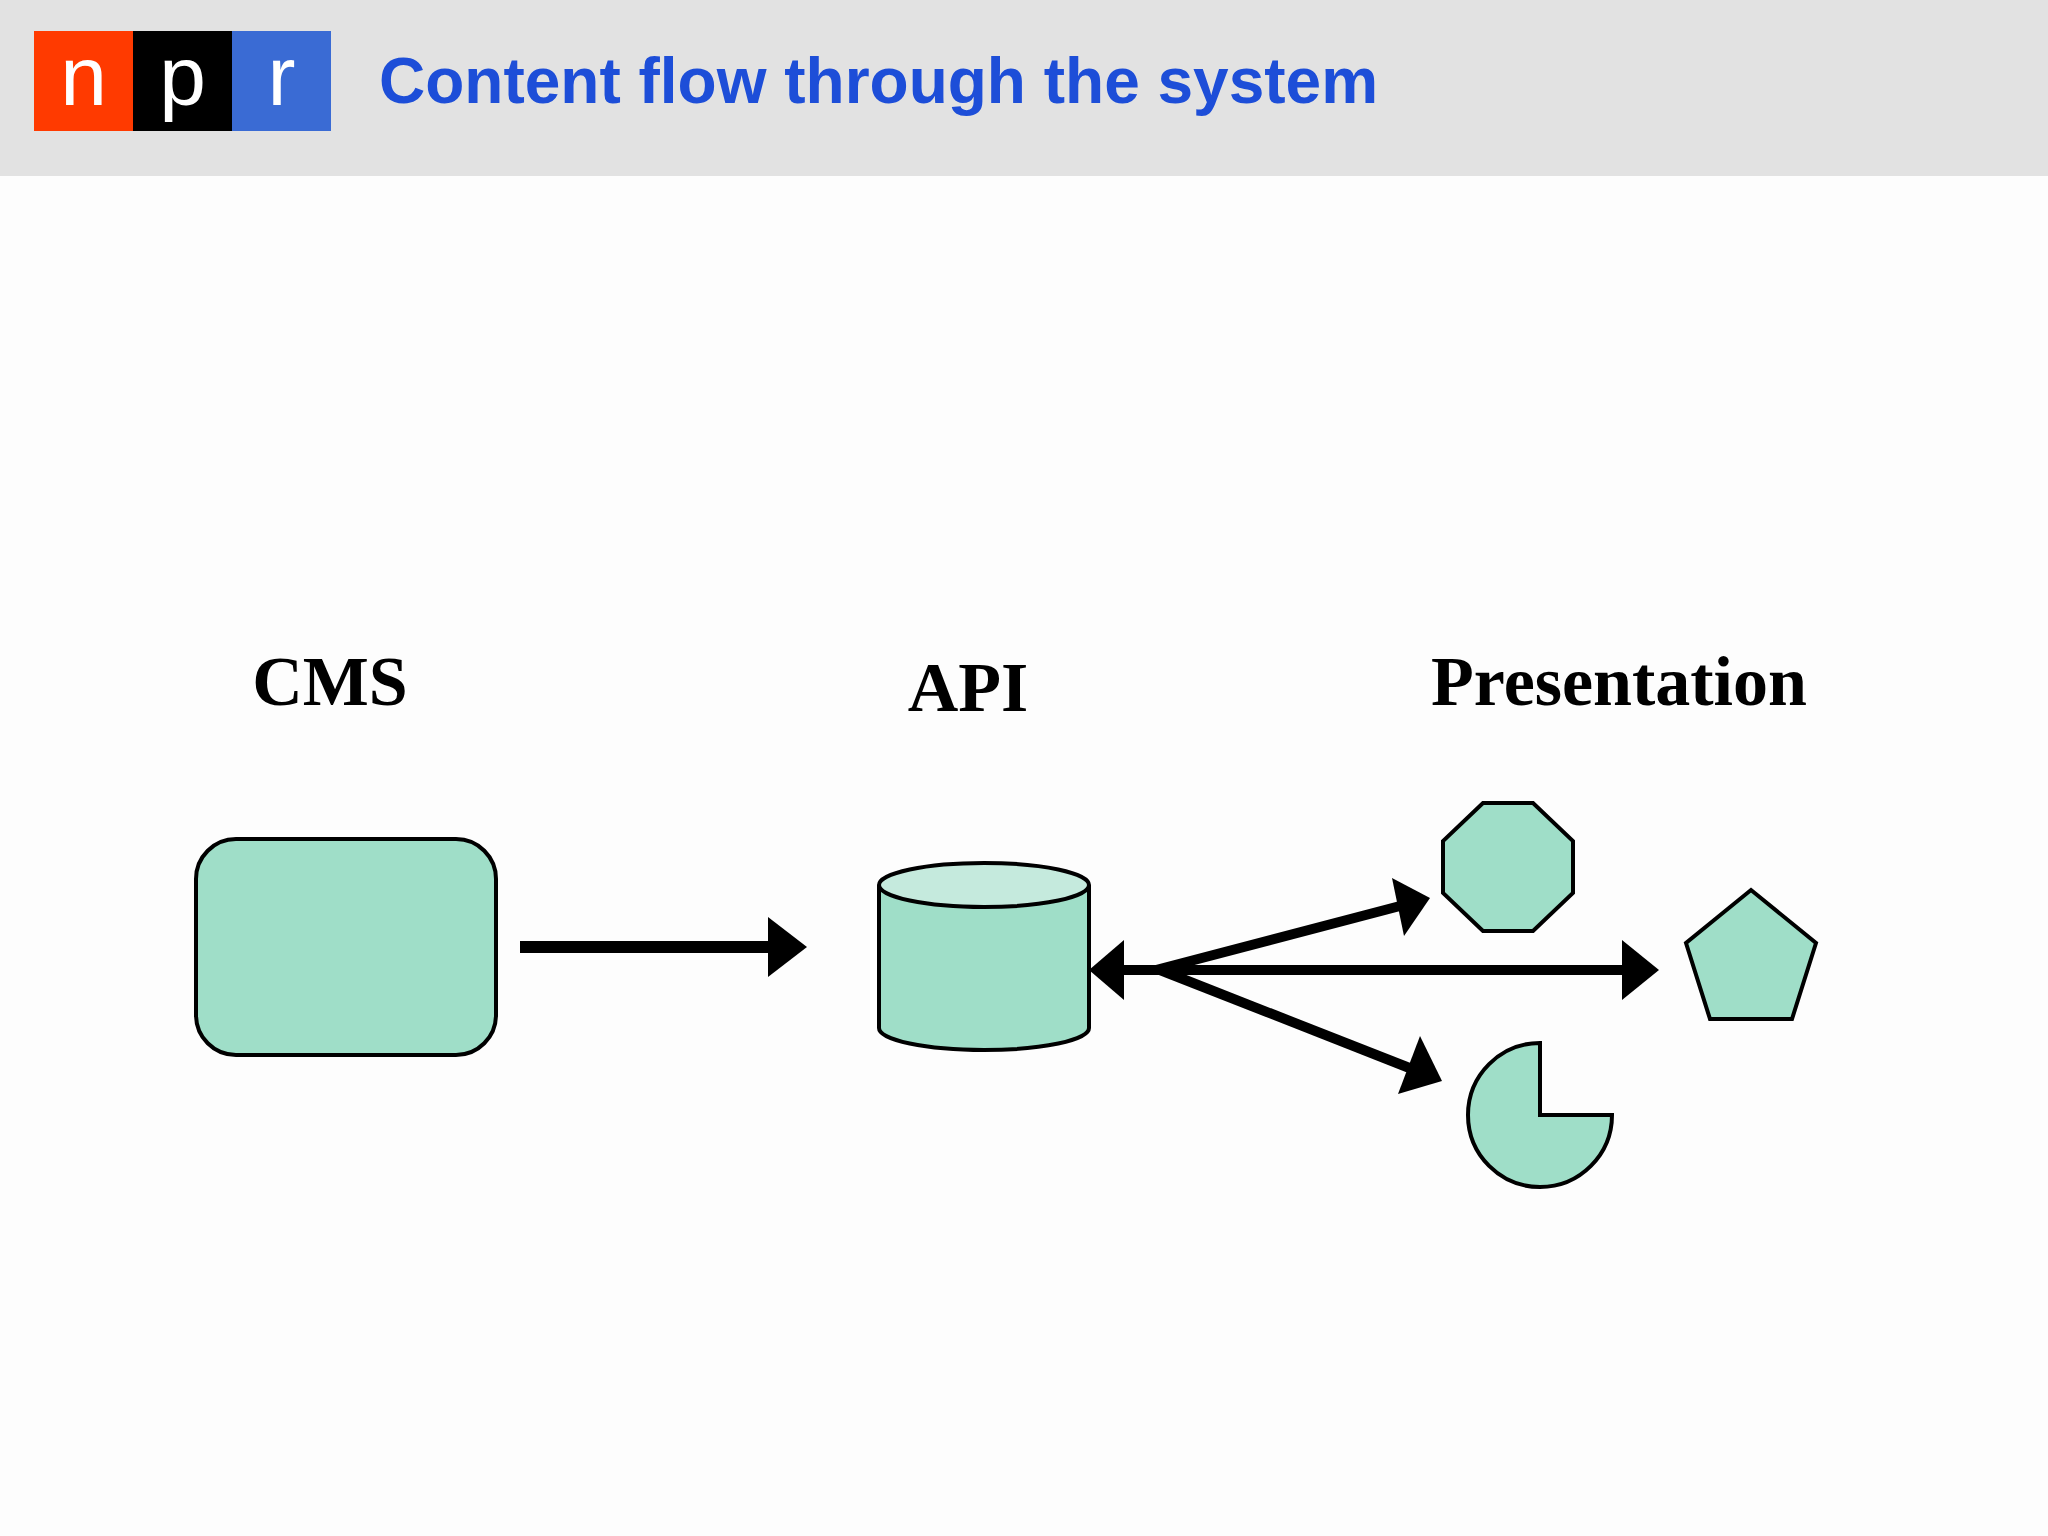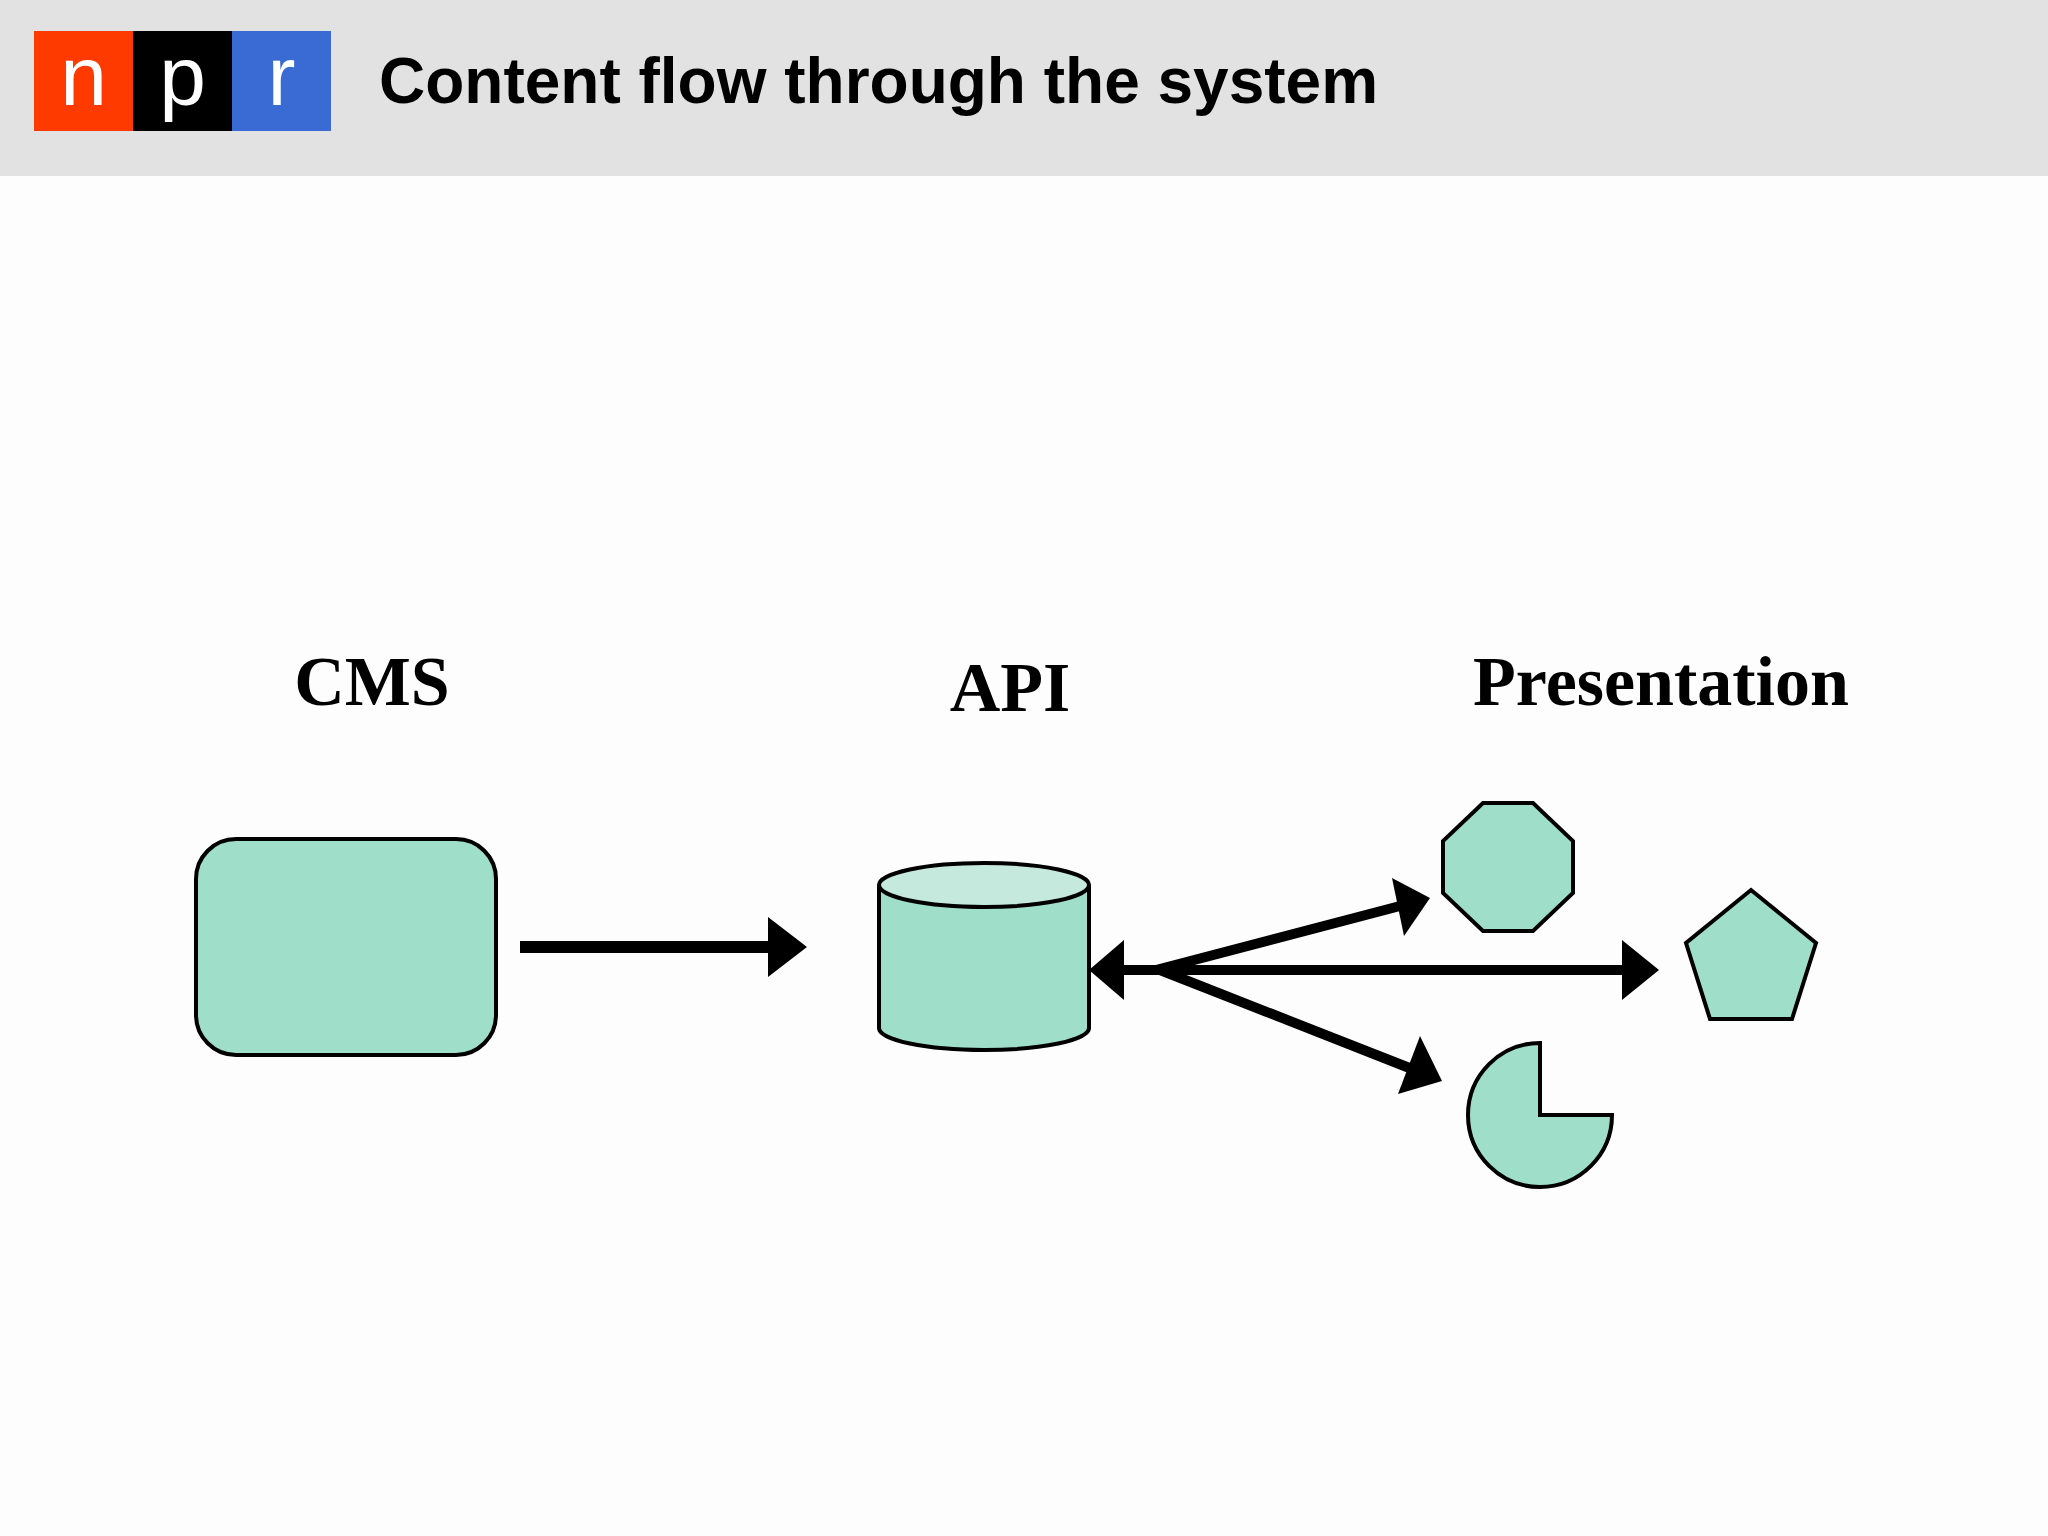--- a/index.html
+++ b/index.html
@@ -2,23 +2,23 @@
 <html><head>
 <meta charset="utf-8">
 <style>
   html, body { margin:0; padding:0; }
   body { width:2048px; height:1536px; background:#fdfdfd; position:relative; overflow:hidden; }
   .header { position:absolute; left:0; top:0; width:2048px; height:176px; background:#e2e2e2; }
   .logo { position:absolute; left:34px; top:31px; height:100px; display:flex; }
   .logo span { width:99px; height:100px; display:flex; align-items:center; justify-content:center;
     color:#fff; font-family:"Liberation Sans", sans-serif; font-size:84px; line-height:1; padding-bottom:10px; box-sizing:border-box; }
   .title { position:absolute; left:379px; top:44px; font-family:"Liberation Sans", sans-serif; font-weight:bold;
-    font-size:64px; color:#000000; white-space:nowrap; }
+    font-size:64px; color:#1d4ed8; white-space:nowrap; }
   .label { position:absolute; font-family:"Liberation Serif", serif; font-weight:bold; font-size:70px; color:#000;
-    text-align:left; line-height:84px; transform:translateX(-50%); white-space:nowrap;margin-left:42px; }
+    text-align:left; line-height:84px; transform:translateX(-50%); white-space:nowrap; }
   svg.diagram { position:absolute; left:0; top:0; }
 </style>
 </head>
 <body>
 
 <div class="header">
   <div class="logo">
     <span style="background:#ff3a00">n</span>
     <span style="background:#000">p</span>
     <span style="background:#3a6bd4">r</span>

